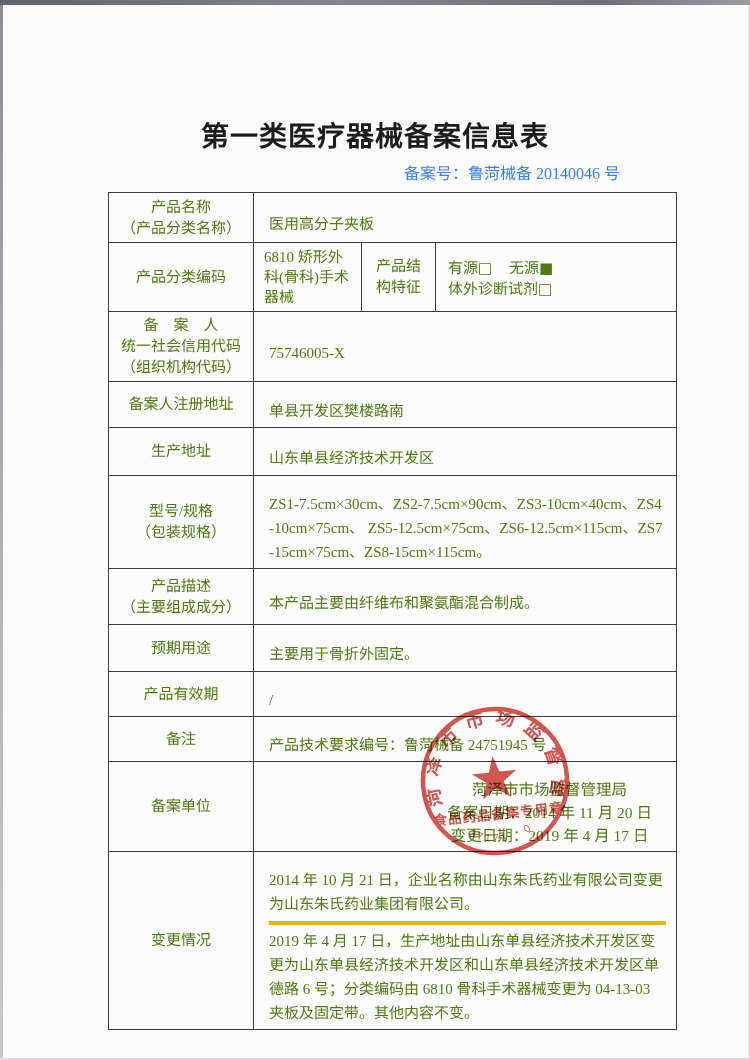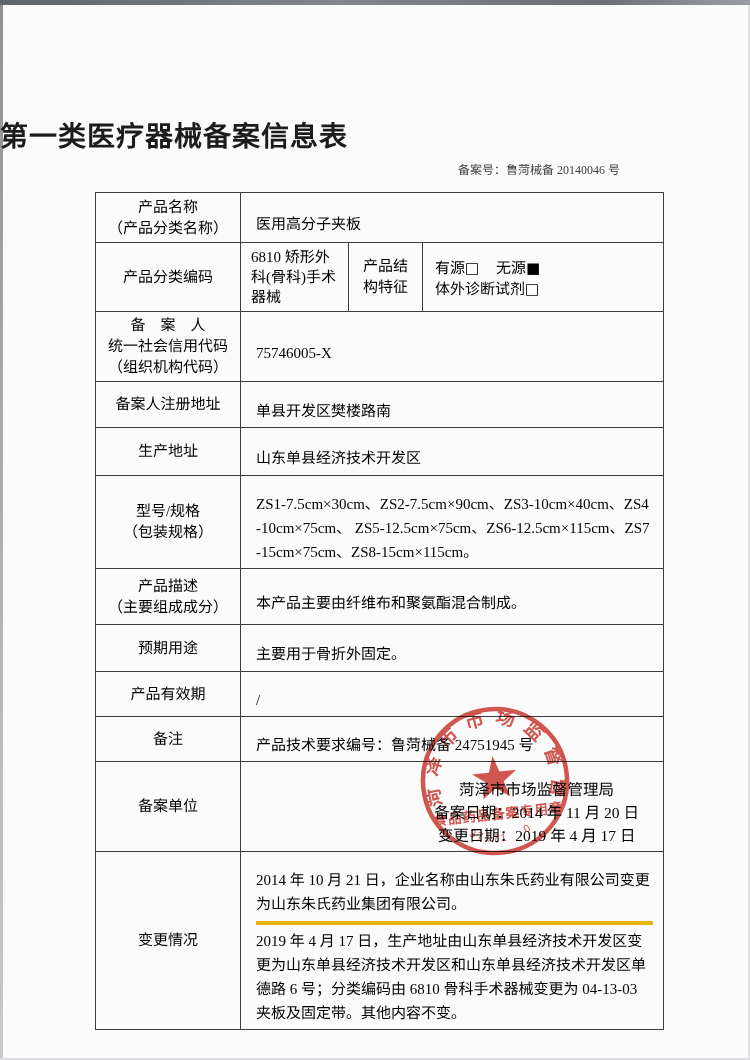--- a/index.html
+++ b/index.html
@@ -15,32 +15,33 @@
   
   .edge-top { position:absolute; top:0; left:0; right:0; height:5px;
     background: linear-gradient(90deg,#5f636a,#83878d 45%,#6c7076 80%,#9a9ea3); }
   .edge-left { position:absolute; top:5px; left:0; width:3px; bottom:0;
     background: linear-gradient(#8d9195,#b4b7ba 60%,#c7c9cc); }
   .edge-right { position:absolute; top:5px; right:0; width:2px; bottom:0; background:#e4e5e8; }
   .edge-bottom { position:absolute; left:0; right:0; bottom:0; height:2px; background:#dcdde0; }
 
   .doc-title {
     position: absolute; top: 114px; left: 0; width: 100%;
+    text-align: center;
     font-family: "Liberation Sans", "DejaVu Sans", sans-serif;
     font-weight: 700; font-size: 28px; letter-spacing: 1px; color:#1c1c1c;
   }
   .record-no {
     position: absolute; top: 160px; right: 130px;
-    font-size: 12px; color:#404040;margin-left:20px;
+    font-size: 16px; color:#3b82f6;margin-left:20px;
   }
 
   table.form {
-    position: absolute; left: 95px; top: 192px;
+    position: absolute; left: 108px; top: 192px;
     width: 568px; border-collapse: collapse; table-layout: fixed;
-    font-size: 15px; color: #000000;
+    font-size: 15px; color: #4d7c0f;
   }
   table.form td { border: 1px solid #3d3d3f; vertical-align: middle; }
   td.lbl { text-align: center; line-height: 21px; padding: 3px 6px; }
   td.val { text-align: left; padding: 16px 10px 4px 15px; line-height: 24px; }
   td.code-cell { padding: 4px 6px 4px 10px; line-height: 20px; }
   td.struct-cell { text-align: center; line-height: 21px; padding: 3px 10px; }
   td.opt-cell { padding: 4px 17px 4px 12px; margin-top: 24px; }
   .opt { margin-right: 13px; white-space: nowrap; }
   .box { font-family: "DejaVu Sans", sans-serif; font-size: 15px; }
   .models-val { word-break: break-all; line-height: 26px; }

